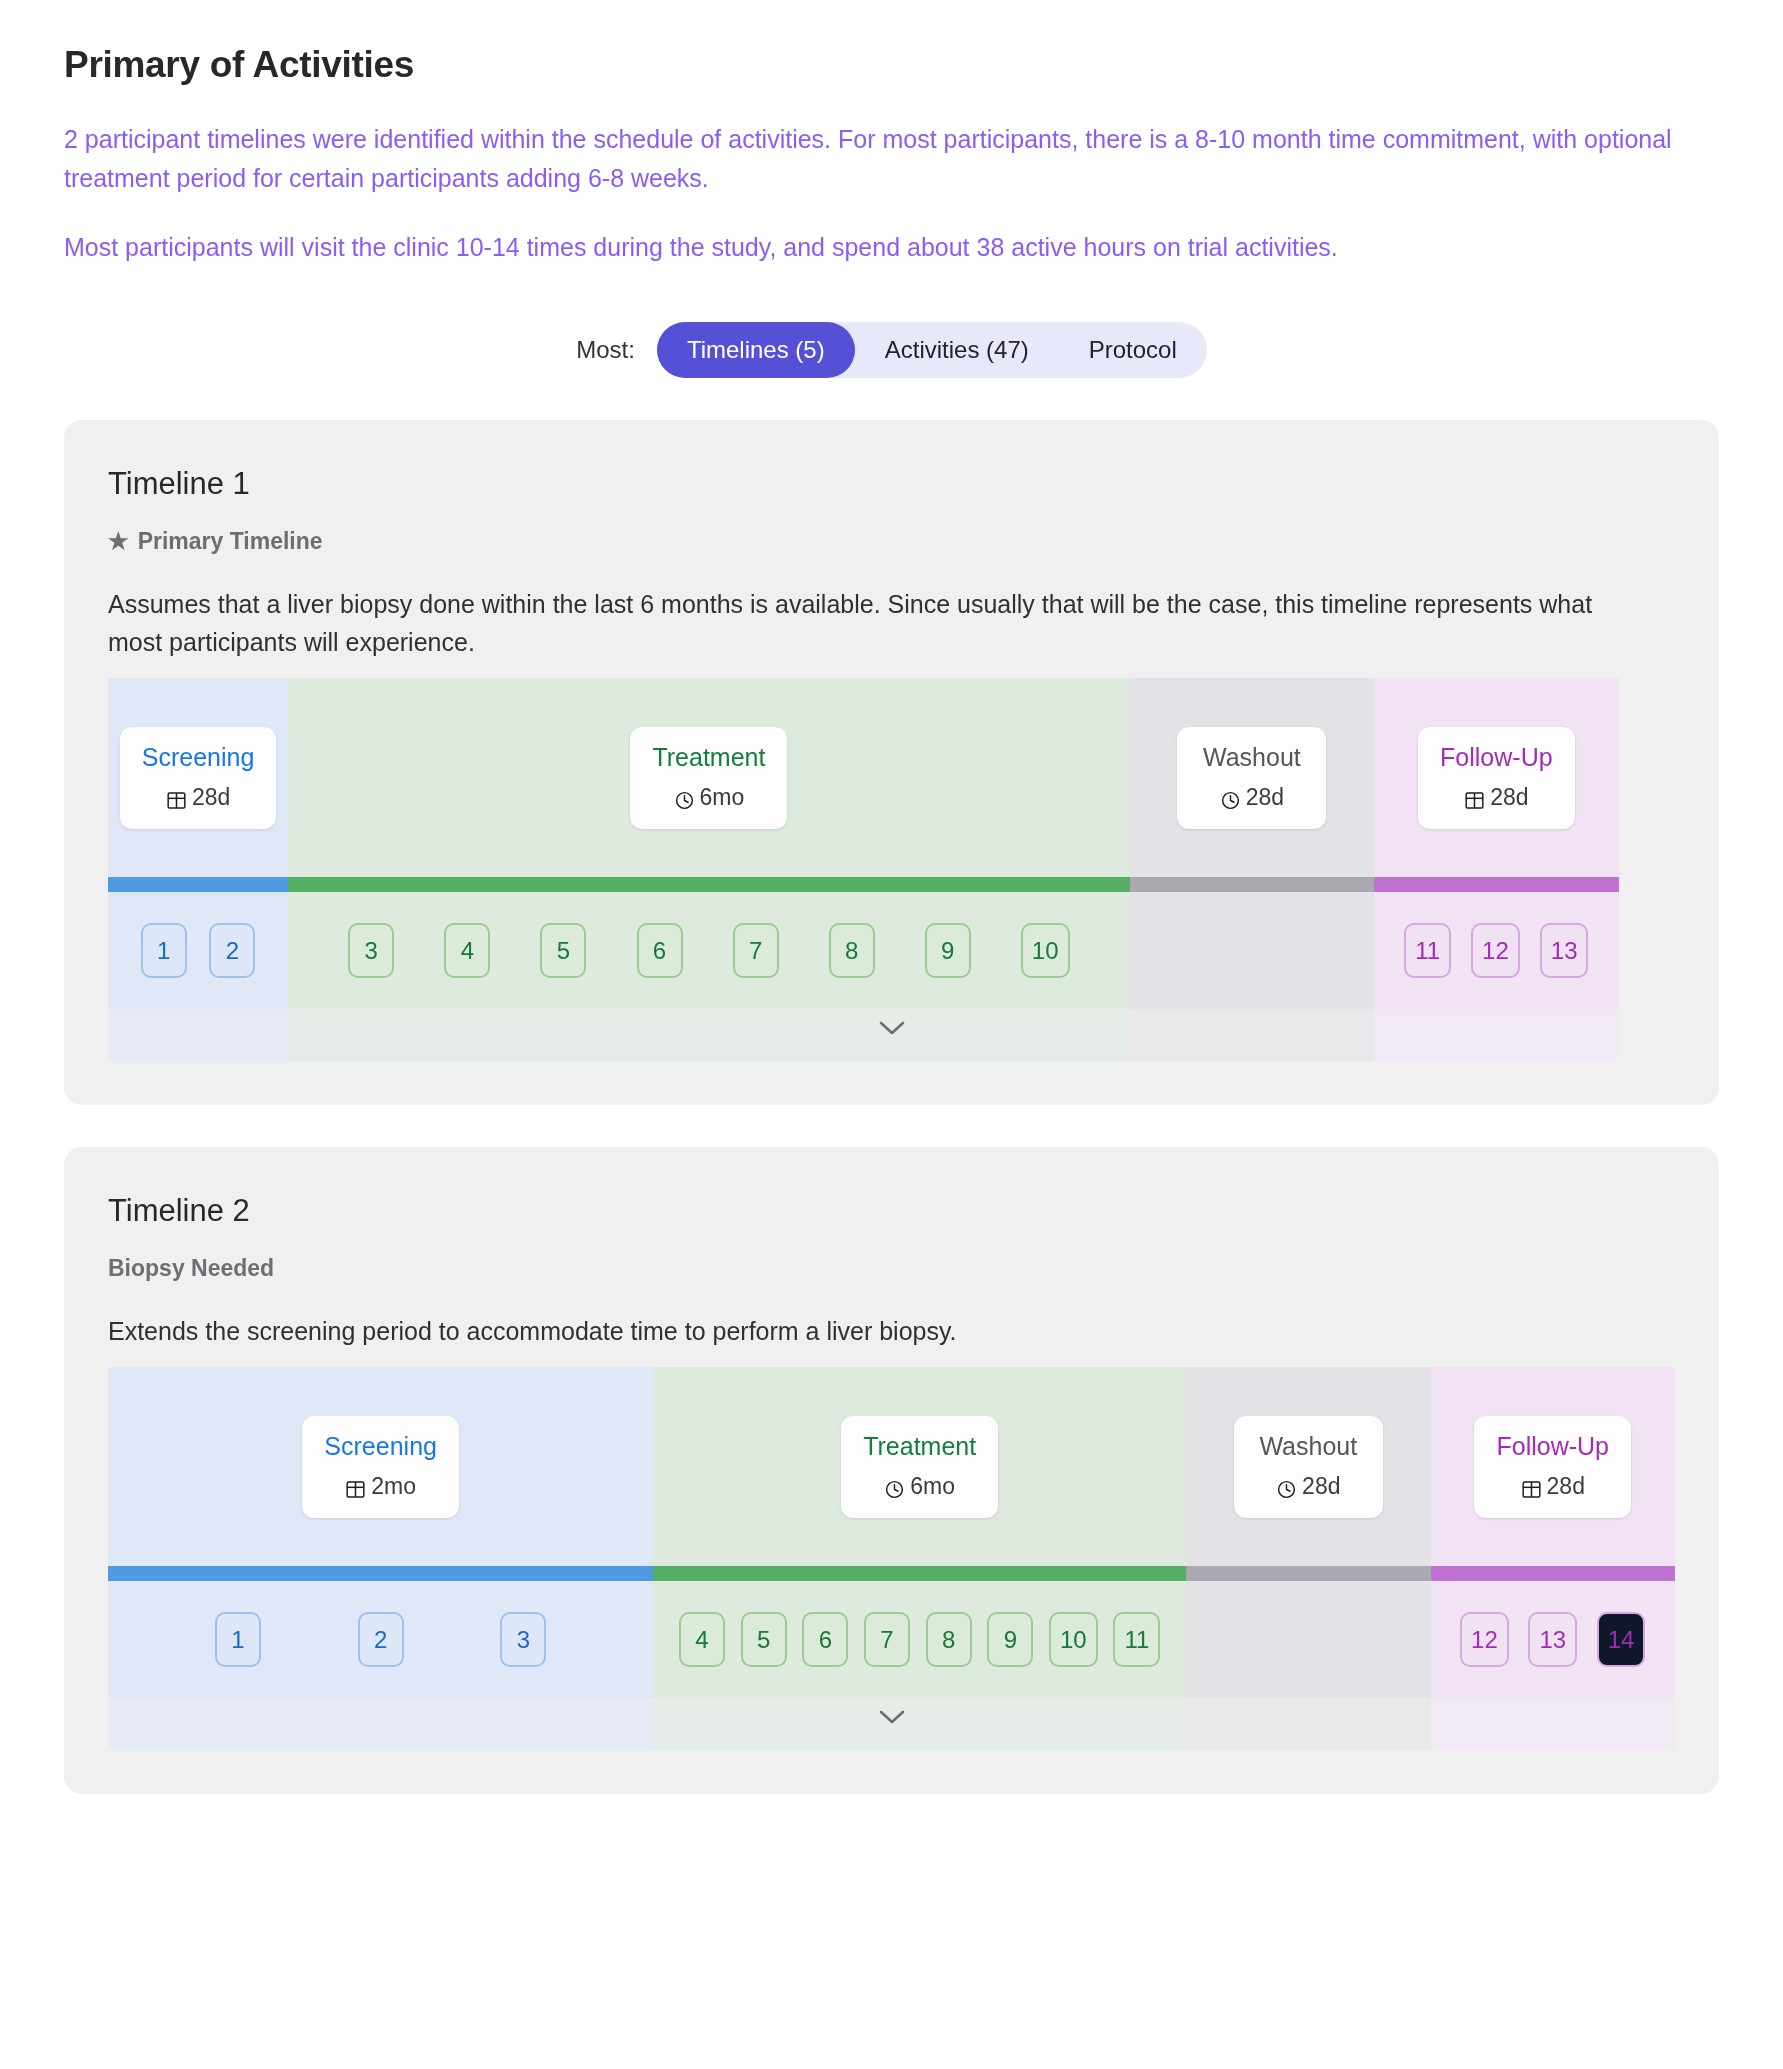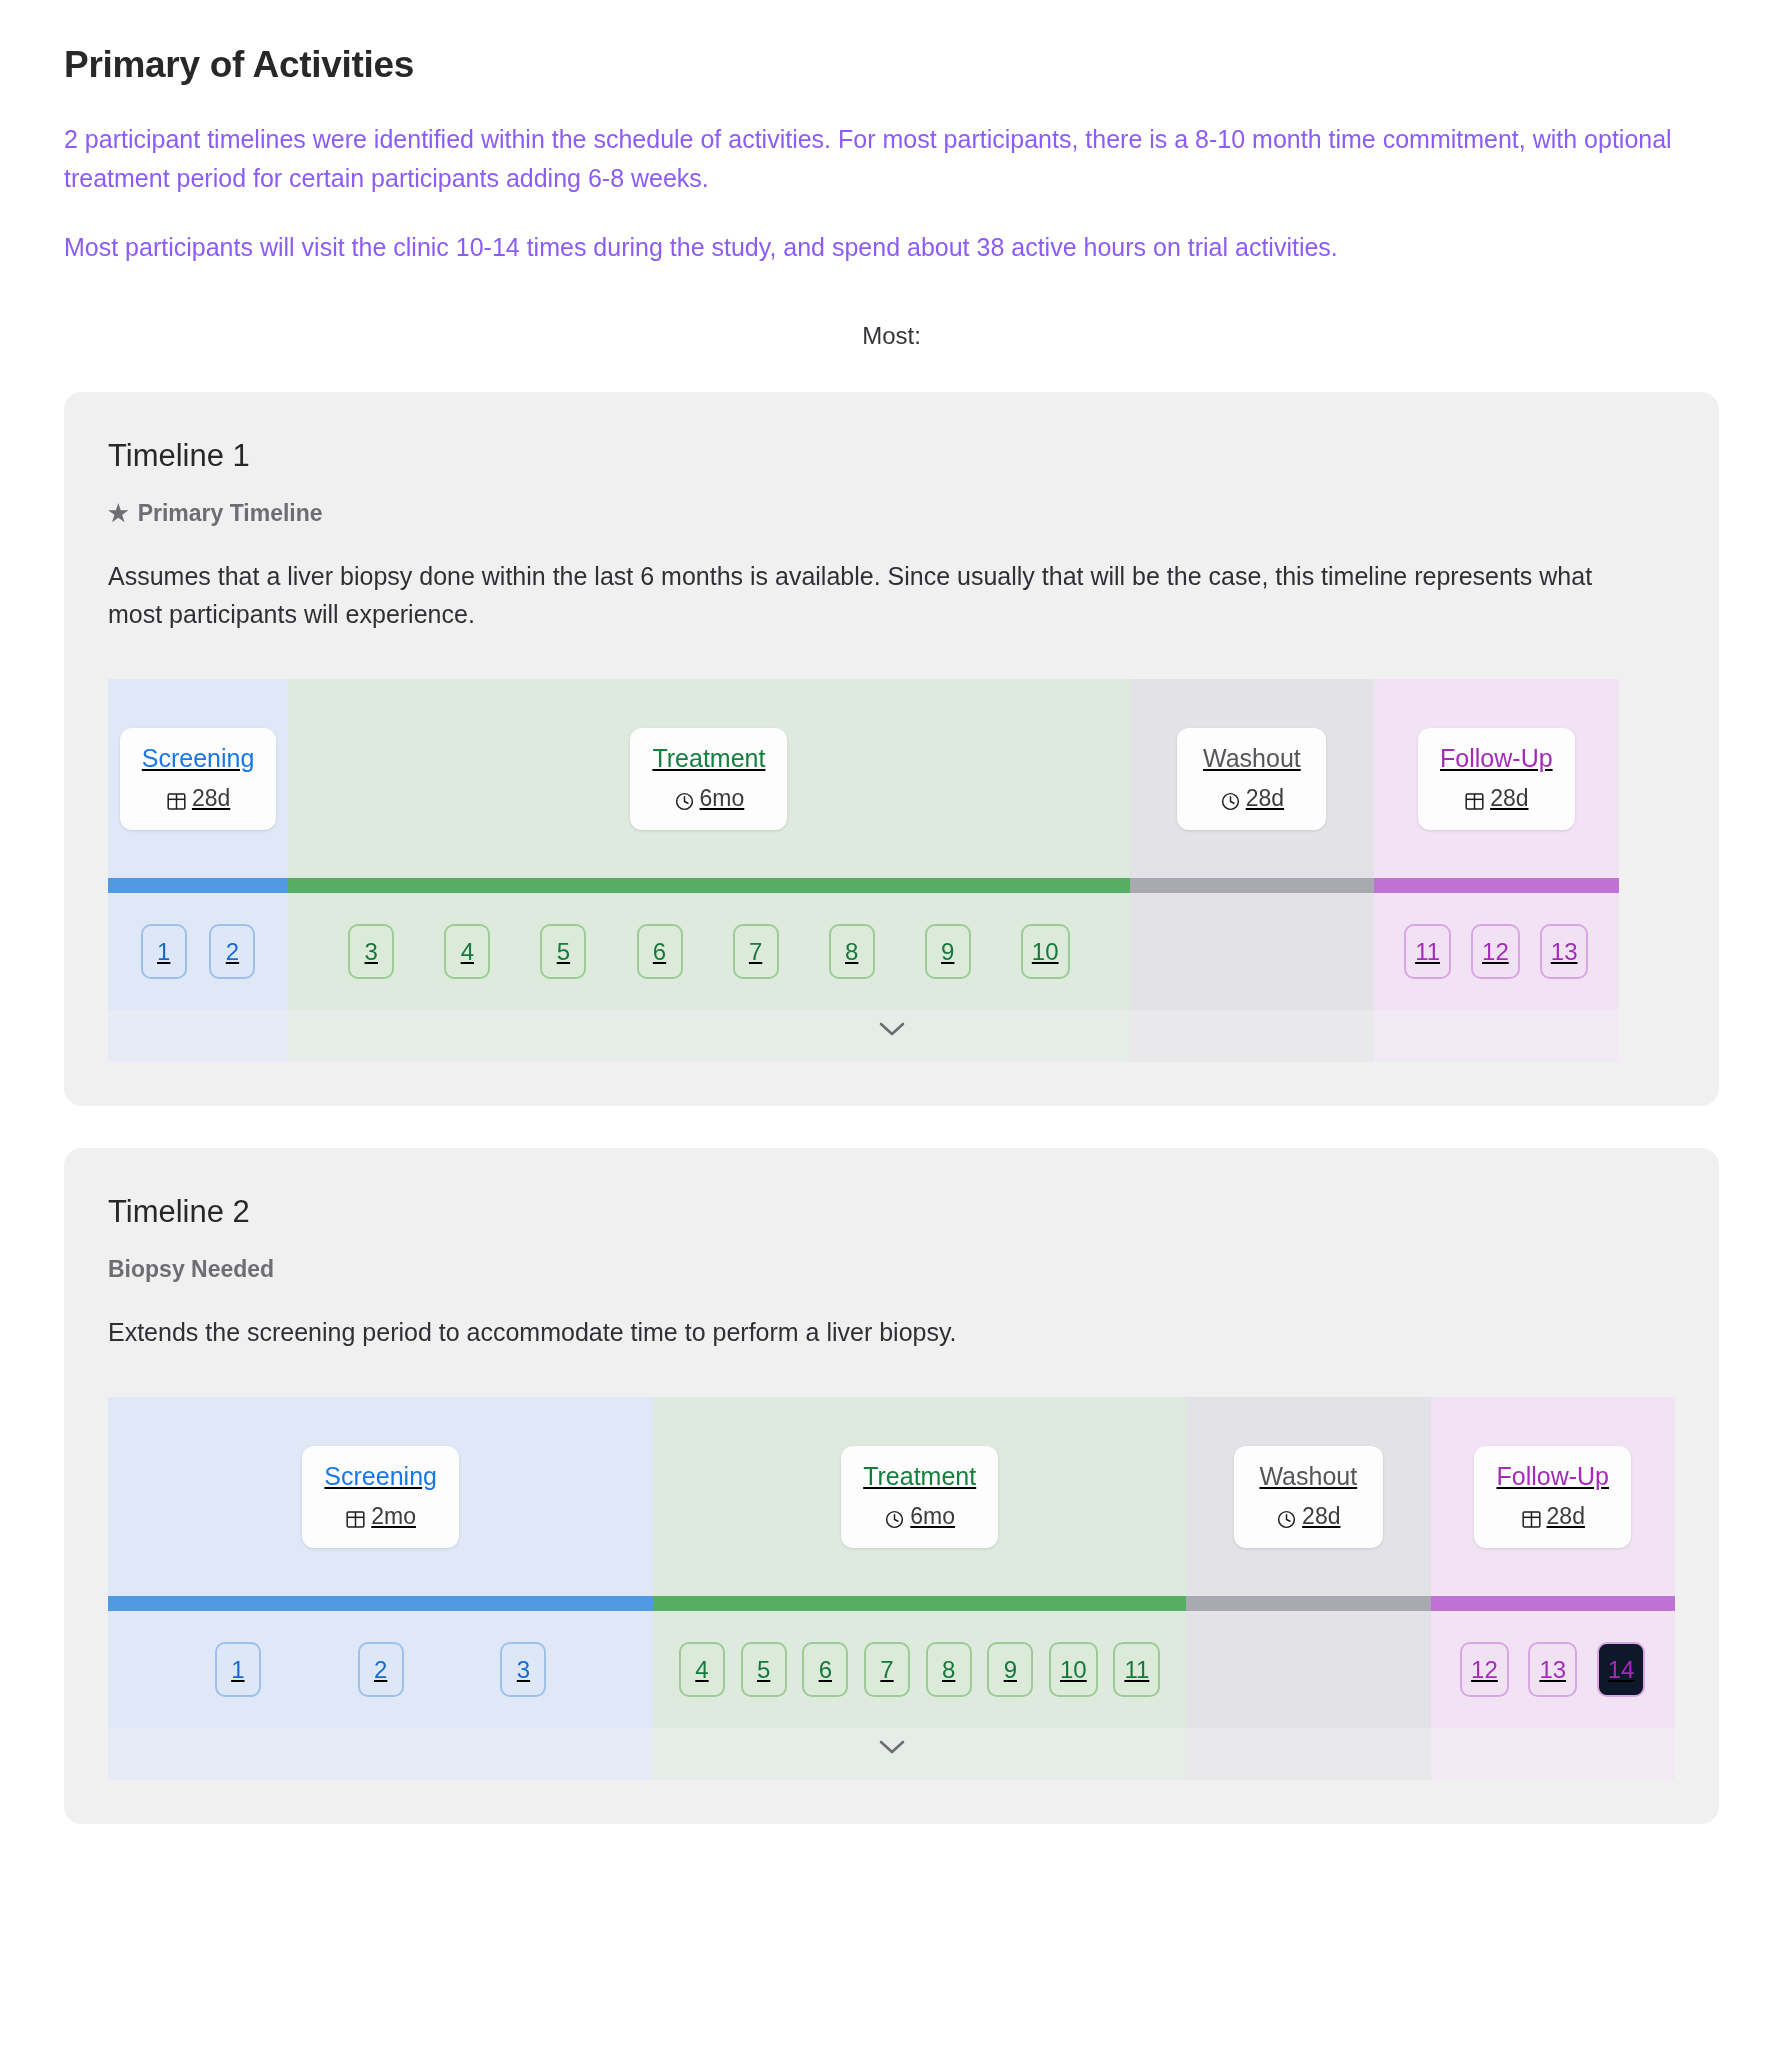--- a/index.html
+++ b/index.html
@@ -93,24 +93,23 @@
   .tl-desc {
     margin-top: 30px;
     font-size: 25px;
     line-height: 1.52;
     color: #2f3033;
     max-width: 1512px;
   }
 
   
   .gantt {
-    margin-top: 46px;
+    margin-top: 17px;
     display: flex;
     width: 100%;
-    text-decoration: underline;
   }
   .phase-col {
     display: flex;
     flex-direction: column;
     min-width: 0;
   }
   .phase-band {
     height: 199px;
     display: flex;
     align-items: center;
@@ -184,20 +183,25 @@
 </head>
 <body>
 
 <h1 class="page-title">Primary of Activities</h1>
 
 <p class="intro-para">2 participant timelines were identified within the schedule of activities. For most participants, there is a 8-10 month time commitment, with optional treatment period for certain participants adding 6-8 weeks.</p>
 <p class="intro-para second">Most participants will visit the clinic 10-14 times during the study, and spend about 38 active hours on trial activities.</p>
 
 <div class="view-row">
   <span class="view-label">Most:</span>
+  <div class="segmented">
+      <div class="seg-btn active">Timelines (5)</div>
+      <div class="seg-btn">Activities (47)</div>
+      <div class="seg-btn">Protocol</div>
+    </div>
 </div>
 
 <div id="timelines-root">
     <div class="timeline-card">
       <div class="tl-title">Timeline 1</div>
       <div class="tl-badge">
         <span class="star-glyph">★</span>
         <span>Primary Timeline</span>
       </div>
       <div class="tl-desc">Assumes that a liver biopsy done within the last 6 months is available. Since usually that will be the case, this timeline represents what most participants will experience.</div>

